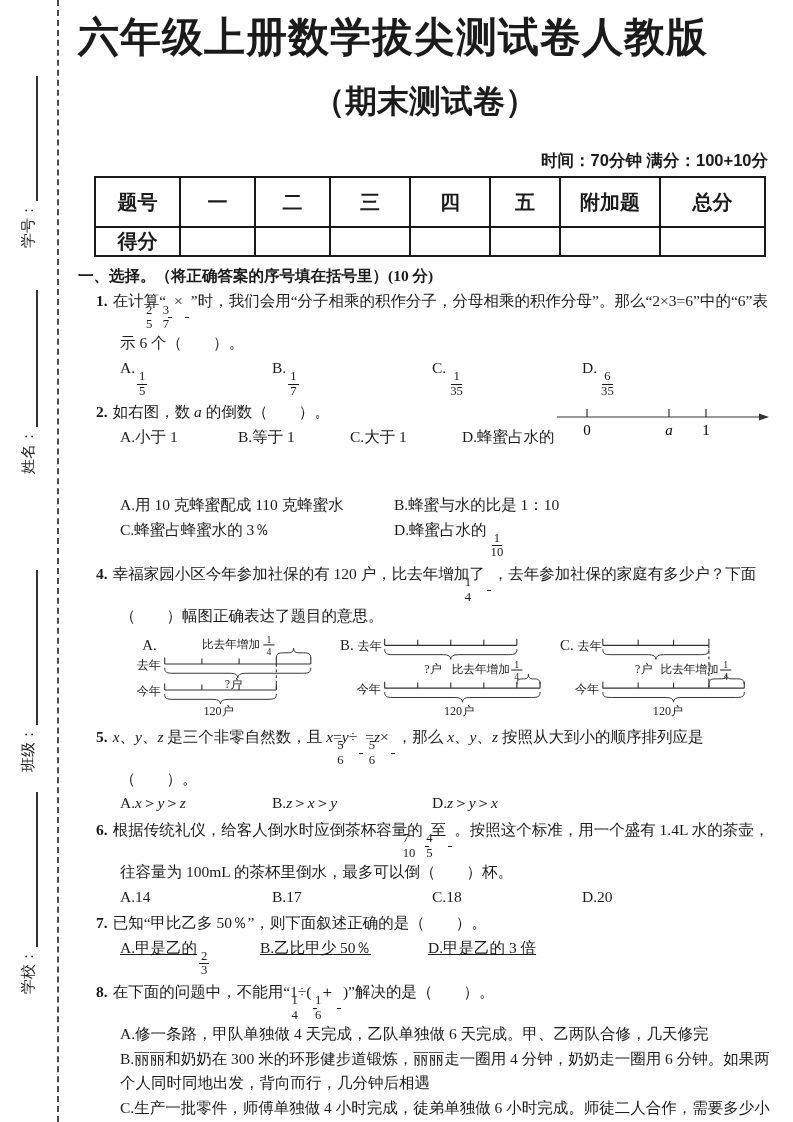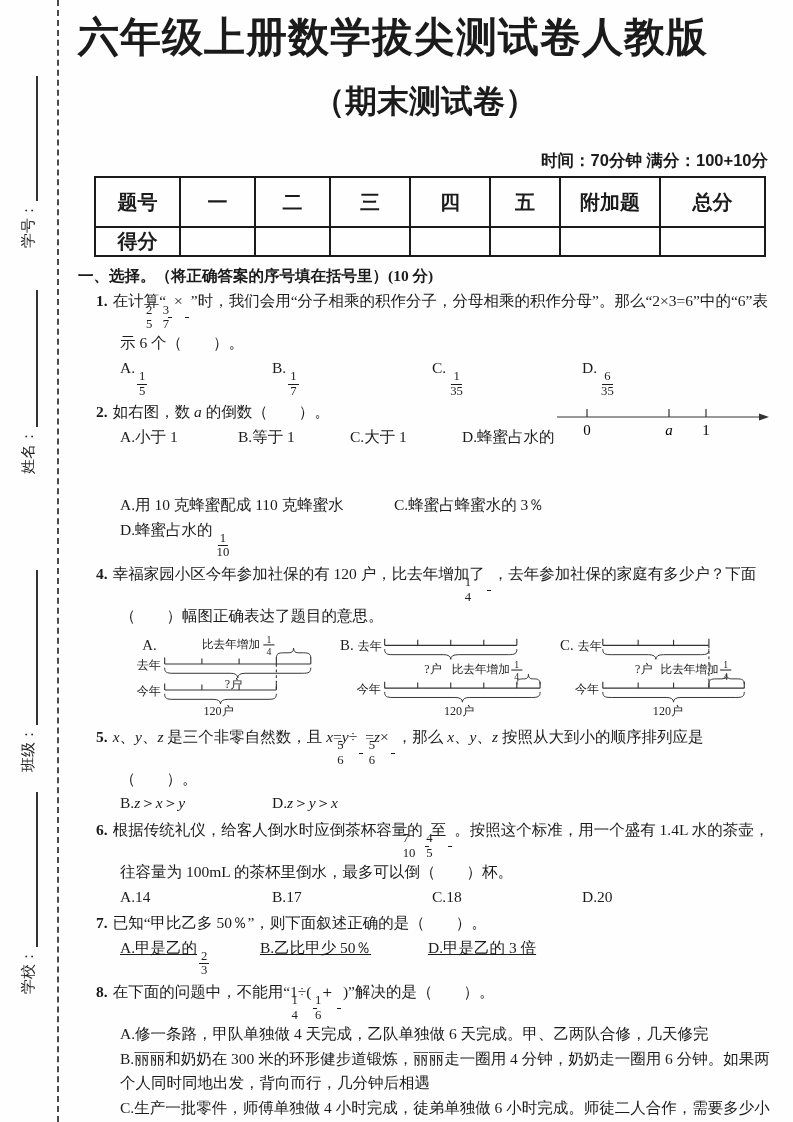--- a/index.html
+++ b/index.html
@@ -163,20 +163,21 @@
           <line class="stk" x1="150" y1="9" x2="150" y2="17"></line>
           <text x="31" y="35" font-size="15" text-anchor="middle">0</text>
           <text x="113" y="35" font-size="15" font-style="italic" text-anchor="middle">a</text>
           <text x="150" y="35" font-size="15" text-anchor="middle">1</text>
         </svg>
       </div>
 
       <div class="q">
         <div class="opts2">
           <span>A.用 10 克蜂蜜配成 110 克蜂蜜水</span>
+          <span>B.蜂蜜与水的比是 1：10</span>
           <span>C.蜂蜜占蜂蜜水的 3％</span>
           <span>D.蜂蜜占水的<span class="frac">
                 <span class="fn">1</span>
                 <span class="fd">10</span>
               </span></span>
         </div>
       </div>
 
       <div class="q">
         <div class="qmain"><span class="qno">4.</span><span>幸福家园小区今年参加社保的有 120 户，比去年增加了<span class="frac">
@@ -272,20 +273,21 @@
 
       <div class="q">
         <div class="qmain"><span class="qno">5.</span><span><i>x</i>、<i>y</i>、<i>z</i> 是三个非零自然数，且 <i>x</i>=<i>y</i>÷<span class="frac">
                 <span class="fn">5</span>
                 <span class="fd">6</span>
               </span>=<i>z</i>×<span class="frac">
                 <span class="fn">5</span>
                 <span class="fd">6</span>
               </span>，那么 <i>x</i>、<i>y</i>、<i>z</i> 按照从大到小的顺序排列应是（　　）。</span></div>
         <div class="opts4">
+          <span>A.<i>x</i>＞<i>y</i>＞<i>z</i></span>
           <span>B.<i>z</i>＞<i>x</i>＞<i>y</i></span>
           <span>D.<i>z</i>＞<i>y</i>＞<i>x</i></span>
         </div>
       </div>
 
       <div class="q">
         <div class="qmain"><span class="qno">6.</span><span>根据传统礼仪，给客人倒水时应倒茶杯容量的<span class="frac">
                 <span class="fn">7</span>
                 <span class="fd">10</span>
               </span>至<span class="frac">

